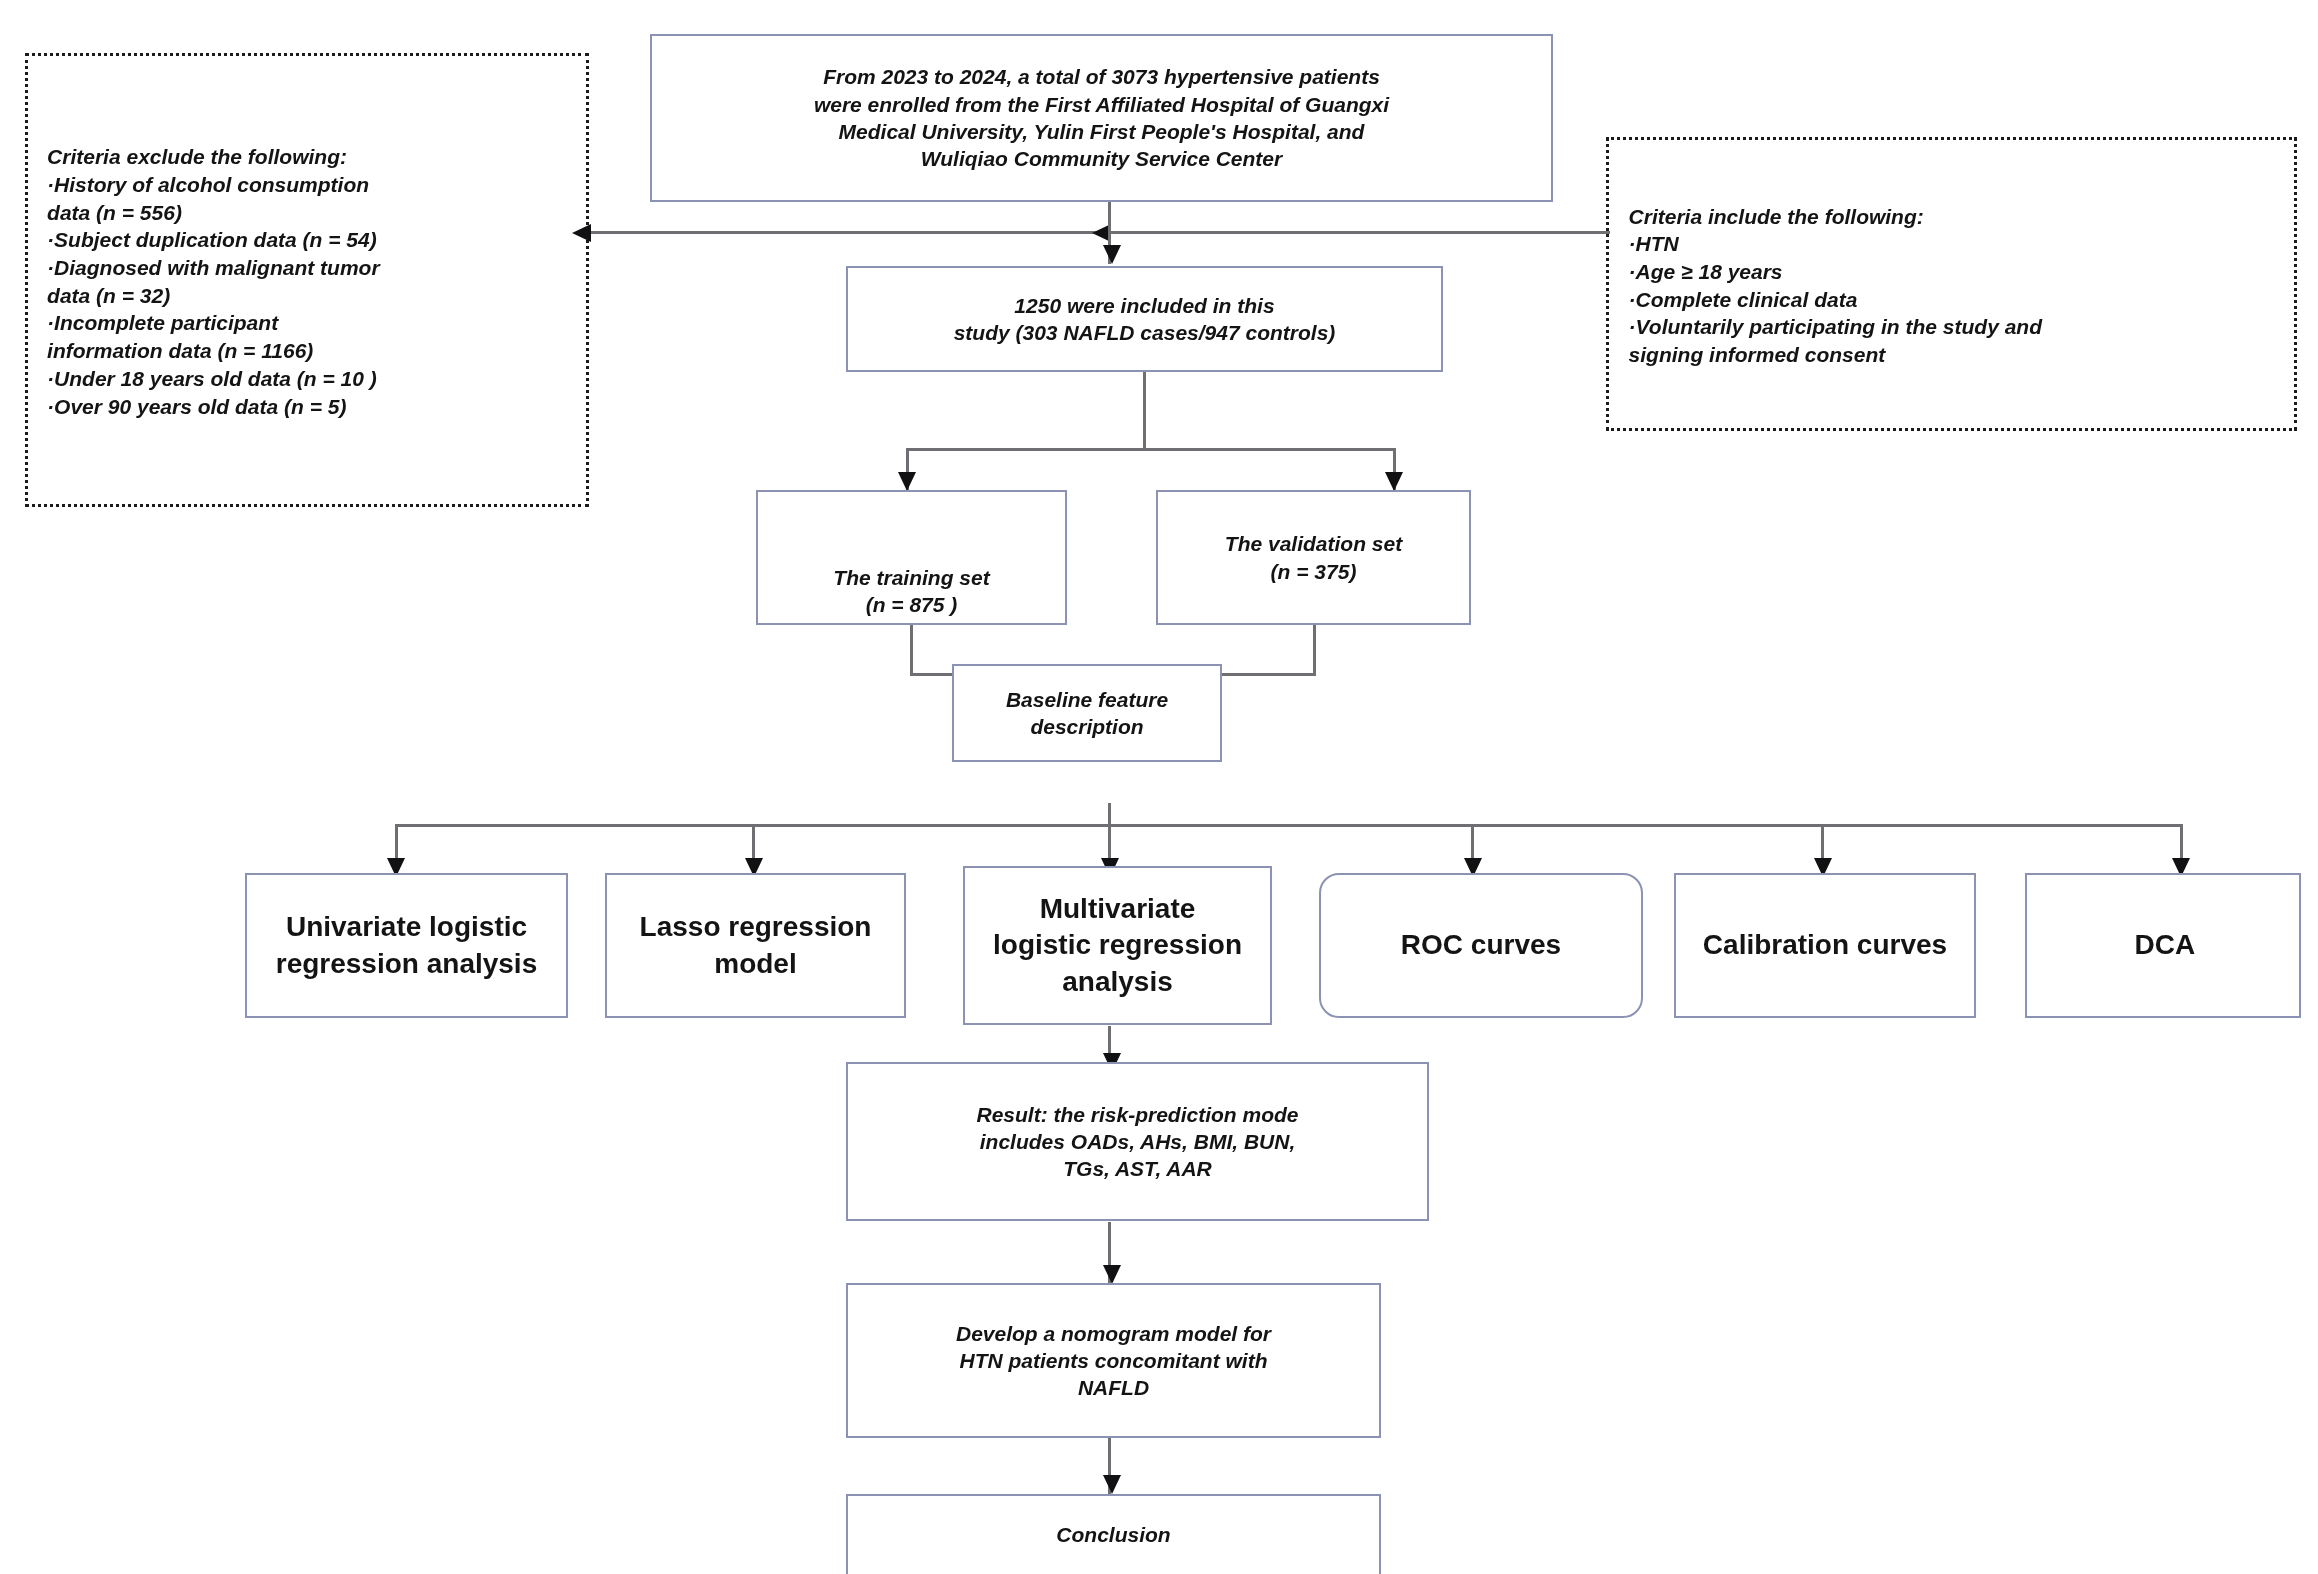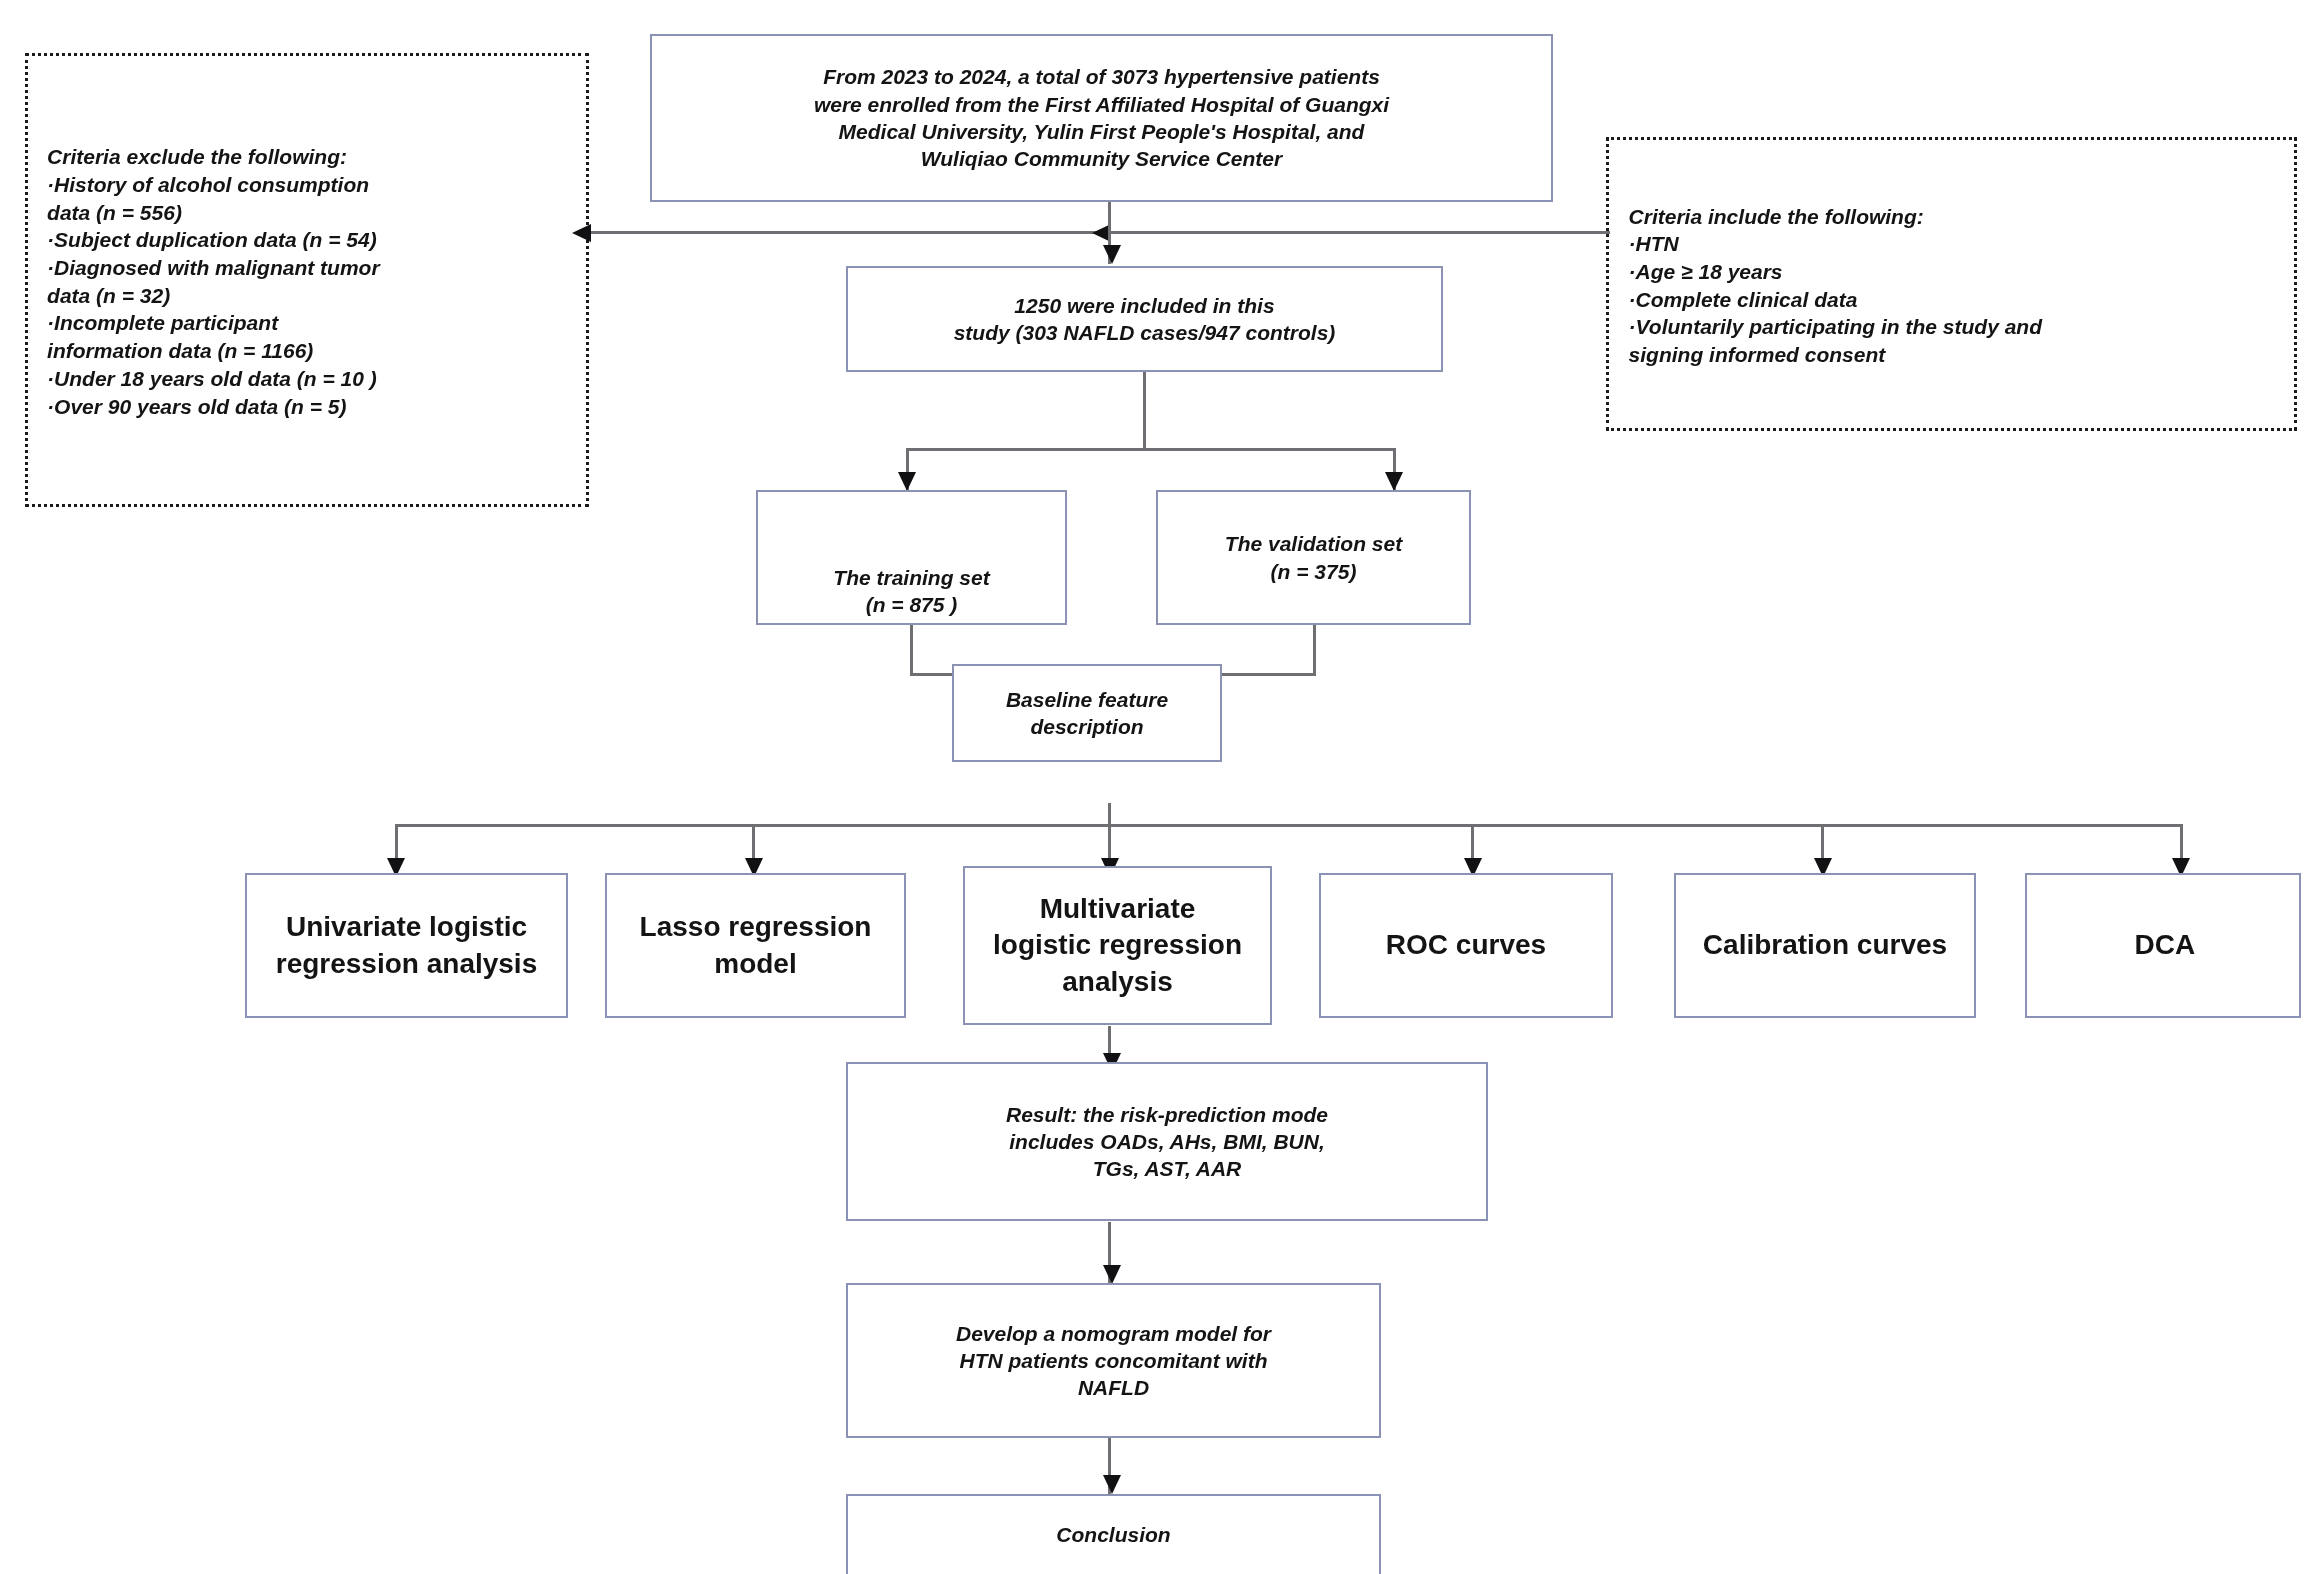--- a/index.html
+++ b/index.html
@@ -184,36 +184,36 @@
     <span class="txt">Lasso regression
 model</span>
   </div>
 
   <div class="box fs-34" style="left:963px; top:866px; width:309px; height:159px;">
     <span class="txt">Multivariate
 logistic regression
 analysis</span>
   </div>
 
-  <div class="box fs-34" style="left:1319px; top:873px; width:294px; height:145px;">
+  <div class="box fs-34" style="left:1319px; top:873px; width:324px; height:145px;border-radius:20px;">
     <span class="txt">ROC curves</span>
   </div>
 
   <div class="box fs-34" style="left:1674px; top:873px; width:302px; height:145px;">
     <span class="txt">Calibration curves</span>
   </div>
 
   <div class="box fs-34" style="left:2025px; top:873px; width:276px; height:145px;padding-left:12px;">
     <span class="txt">DCA</span>
   </div>
 
   <div class="vline" style="left:1108px; top:1026px; height:47px;"></div>
   <div class="arrow-down" style="left:1103px; top:1053px;"></div>
 
-  <div class="box fs-36" style="left:846px; top:1062px; width:642px; height:159px;">
+  <div class="box fs-36" style="left:846px; top:1062px; width:583px; height:159px;">
     <span class="txt">Result: the risk-prediction mode
 includes OADs, AHs, BMI, BUN,
 TGs, AST, AAR</span>
   </div>
 
   <div class="vline" style="left:1108px; top:1222px; height:64px;"></div>
   <div class="arrow-down" style="left:1103px; top:1265px;"></div>
 
   <div class="box fs-36" style="left:846px; top:1283px; width:535px; height:155px;">
     <span class="txt">Develop a nomogram model for

